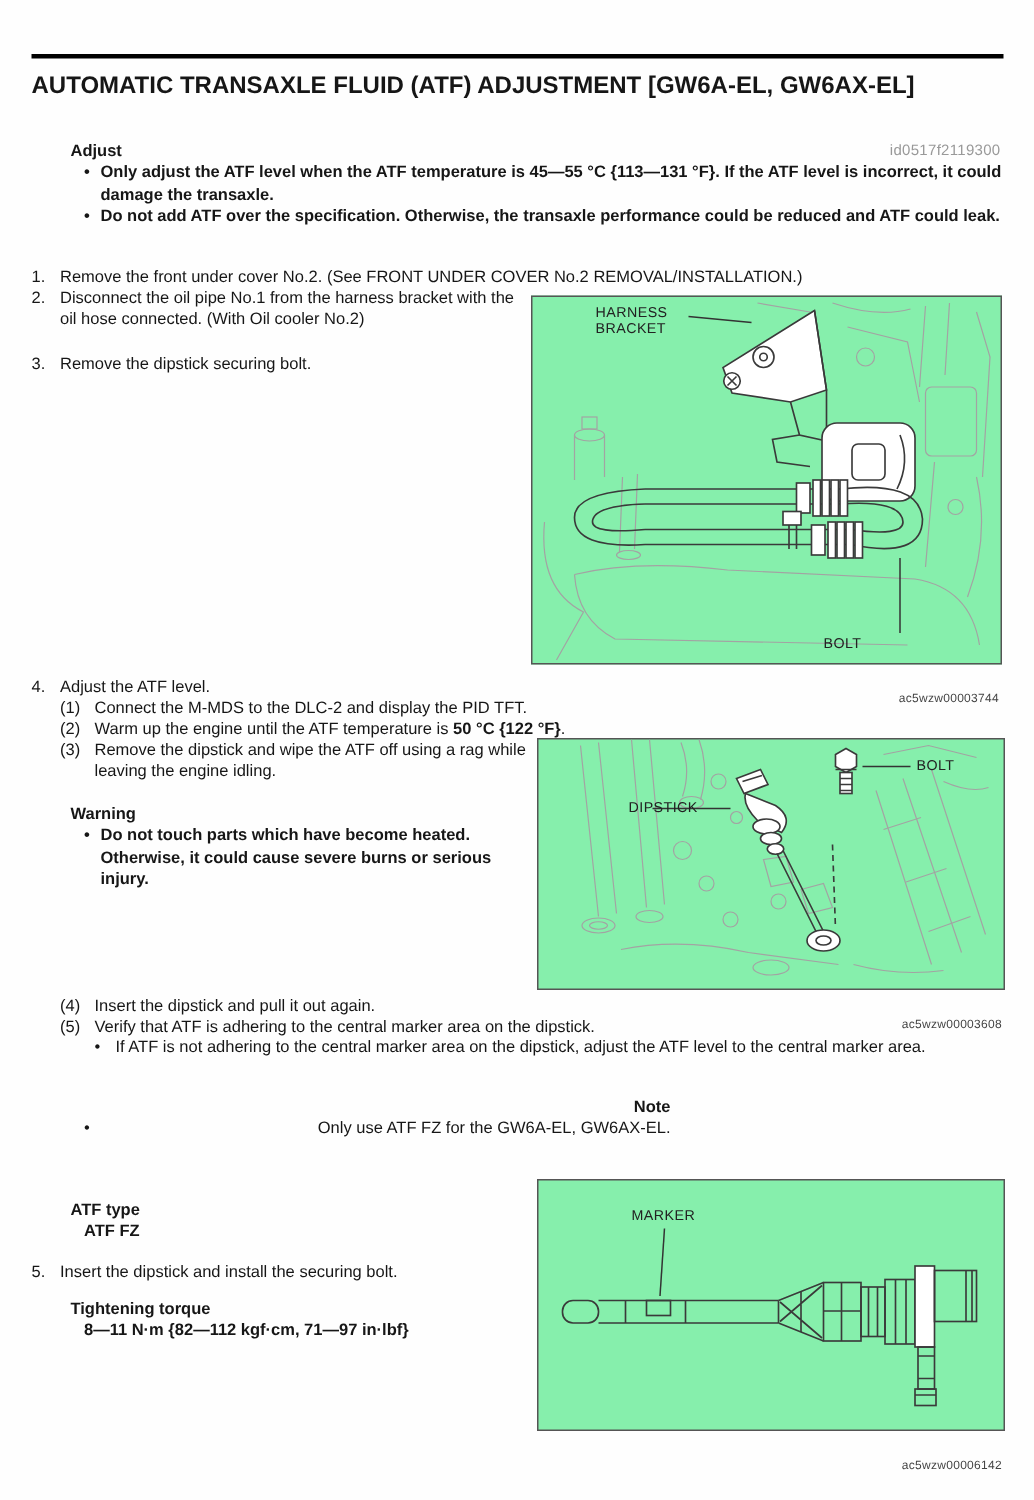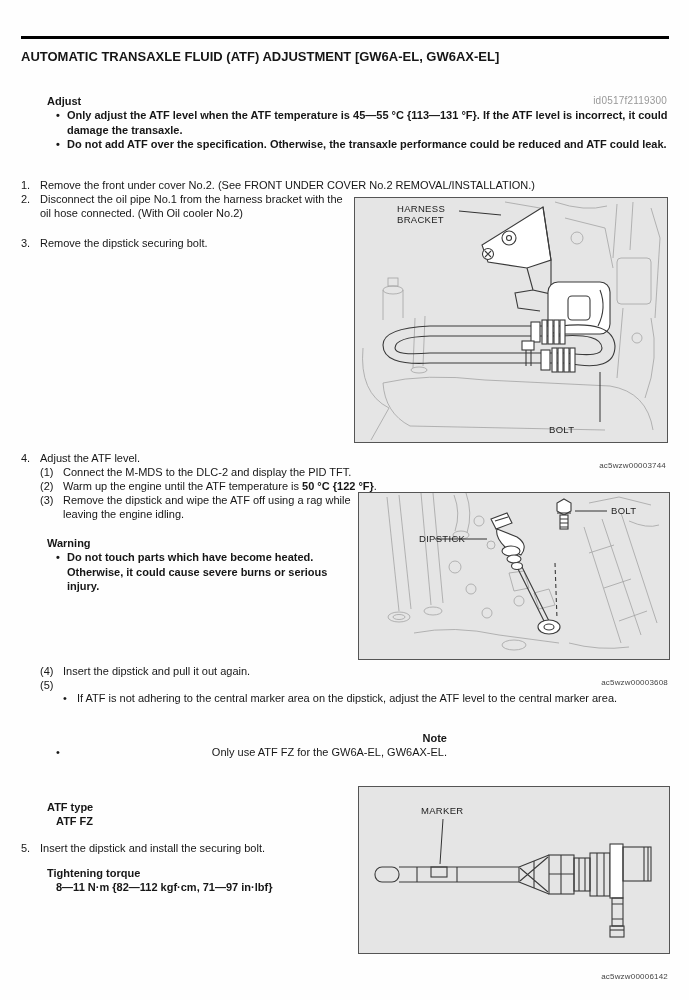--- a/index.html
+++ b/index.html
@@ -1,31 +1,31 @@
 <!DOCTYPE html>
 <html><head>
 <meta charset="utf-8">
 <style>
   html,body { margin:0; padding:0; background:#ffffff; }
   .page { position:relative; width:689px; height:1000px; background:#fefefe; overflow:hidden;
           font-family:"Liberation Sans", sans-serif; font-size:11px; color:#161616; }
   .abs { position:absolute; }
   .b { font-weight:bold; }
-  .title { font-weight:bold; font-size:13px; letter-spacing:0; white-space:nowrap; }
+  .title { font-weight:bold; font-size:16px; letter-spacing:0; white-space:nowrap; }
   .doc-id { font-size:10px; color:#999; letter-spacing:.2px;margin-top:29px; }
   .rule { background:#000; }
   .txt { line-height:14.4px; }
   .flexrow { display:flex; align-items:flex-start; }
   .num { flex:0 0 19px; }
   .subnum { flex:0 0 23px; }
   .bullet { position:relative; padding-left:20px; }
   .bullet::before { content:"•"; position:absolute; left:9px; top:0; }
   .subbullet { position:relative; padding-left:14px; }
   .subbullet::before { content:"•"; position:absolute; left:0; top:0; }
-  .fig { position:absolute; border:1px solid #555; background:#e5e5e5; }
+  .fig { position:absolute; border:1px solid #555; background:#86efac; }
   .fig-code { position:absolute; right:1px; top:100%; margin-top:19px; font-size:8px; color:#444; letter-spacing:.2px; }
   .fig-label { position:absolute; font-size:9.5px; color:#222; letter-spacing:.3px; line-height:11px; }
   svg.art { position:absolute; left:0; top:0; width:100%; height:100%; }
   .main-stroke { stroke:#3a3a3a; stroke-width:1.1; fill:none; }
   .light-stroke { stroke:#a3a3a3; stroke-width:.8; fill:none; }
   .white-fill { fill:#fff; }
   .leader { stroke:#333; stroke-width:1; fill:none; }
 </style>
 </head>
 <body>
@@ -184,20 +184,21 @@
     <div class="fig-label" style="left:24px; top:40px;padding-left:36px;">DIPSTICK</div>
     <div class="fig-code">ac5wzw00003608</div>
   </div>
 
   <div class="abs txt flexrow" style="left:40px; top:664px; width:620px;">
     <span class="subnum">(4)</span>
     <span>Insert the dipstick and pull it out again.</span>
   </div>
   <div class="abs txt flexrow" style="left:40px; top:678px; width:635px;">
     <span class="subnum">(5)</span>
+    <span>Verify that ATF is adhering to the central marker area on the dipstick.</span>
   </div>
   <div class="abs txt subbullet" style="left:63px; top:691px; width:614px;">If ATF is not adhering to the central marker area on the dipstick, adjust the ATF level to the central marker area.</div>
 
   <div class="abs txt" style="left:47px; top:731px; width:400px;text-align:right;">
     <div class="b">Note</div>
     <div class="bullet">Only use ATF FZ for the GW6A-EL, GW6AX-EL.</div>
   </div>
 
   <div class="abs txt" style="left:47px; top:800px; width:200px;">
     <div class="b">ATF type</div>

